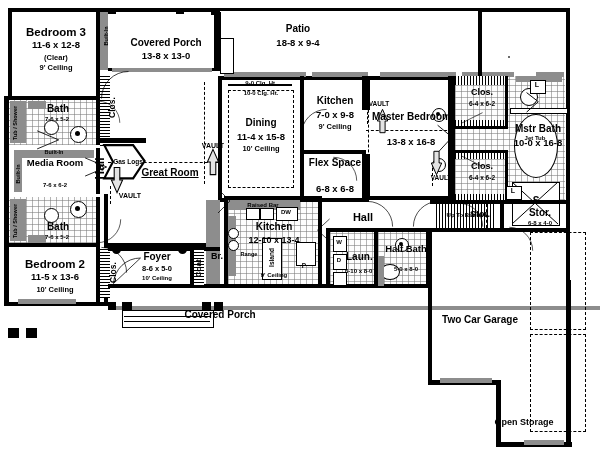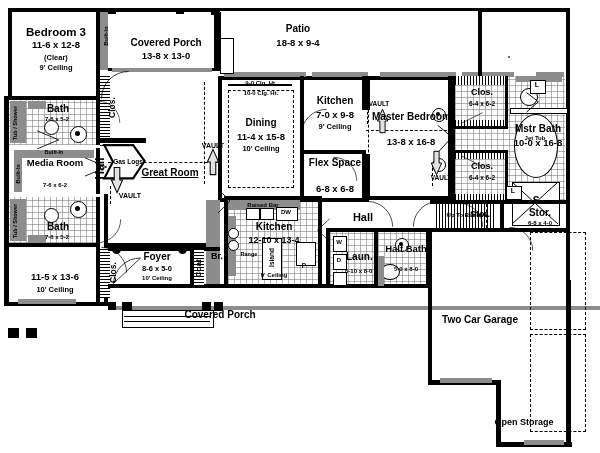--- a/index.html
+++ b/index.html
@@ -323,20 +323,21 @@
   <div class="dashv" style="left:367px;top:98px;height:26px;"></div>
   <div class="dashv" style="left:432px;top:168px;height:18px;"></div>
   <div class="dashv" style="left:368px;top:80px;height:122px;"></div>
   <div class="dashv" style="left:204px;top:82px;height:102px;"></div>
 
   <div class="lbl t-big" style="left:14px;top:26px;width:84px;">Bedroom 3</div>
   <div class="lbl t-dim" style="left:10px;top:40px;width:92px;">11-6 x 12-8</div>
   <div class="lbl t-sm" style="left:14px;top:54px;width:84px;">(Clear)</div>
   <div class="lbl t-sm" style="left:14px;top:64px;width:84px;">9' Ceiling</div>
 
+  <div class="lbl t-big" style="left:10px;top:258px;width:90px;">Bedroom 2</div>
   <div class="lbl t-dim" style="left:8px;top:272px;width:94px;">11-5 x 13-6</div>
   <div class="lbl t-sm" style="left:10px;top:286px;width:90px;">10' Ceiling</div>
 
   <div class="lbl t-med" style="left:118px;top:38px;width:96px;">Covered Porch</div>
   <div class="lbl t-dim" style="left:118px;top:51px;width:96px;">13-8 x 13-0</div>
 
   <div class="lbl t-med" style="left:248px;top:24px;width:100px;">Patio</div>
   <div class="lbl t-dim" style="left:248px;top:38px;width:100px;">18-8 x 9-4</div>
 
   <div class="lbl t-xs" style="left:232px;top:80px;width:58px;">9-0 Clg. Ht.</div>

